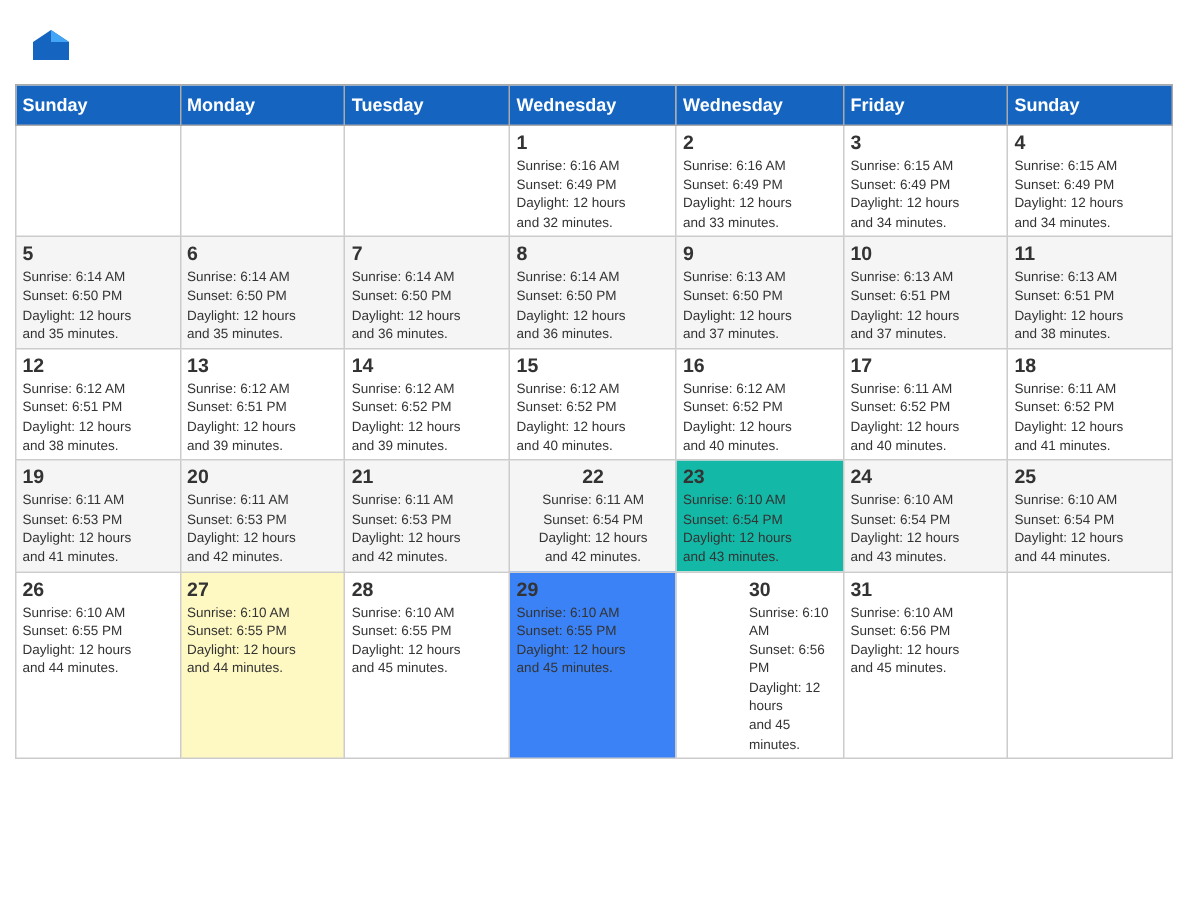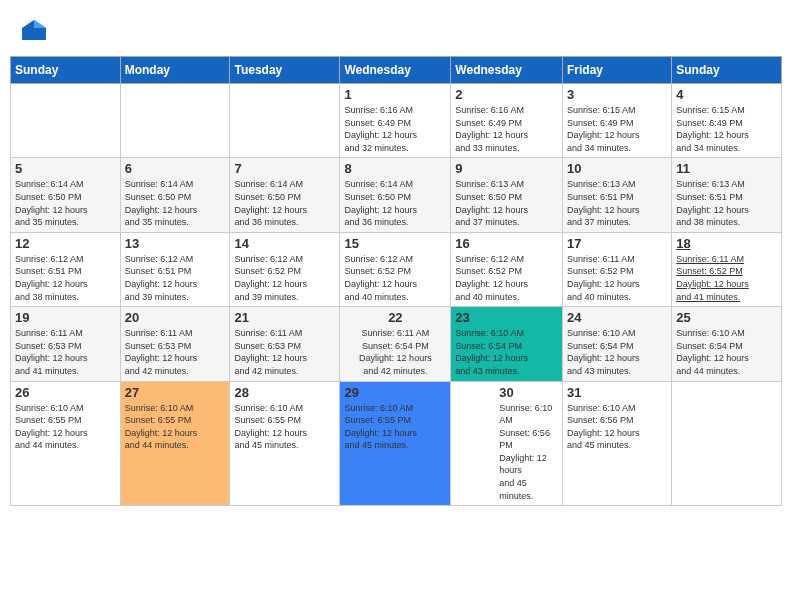--- a/index.html
+++ b/index.html
@@ -251,21 +251,21 @@
 Daylight: 12 hours
 and 40 minutes.</div>
         </td>
         <td style="background: rgb(255, 255, 255);">
           <span class="day-number">17</span>
           <div class="day-info" style="white-space: pre-line;">Sunrise: 6:11 AM
 Sunset: 6:52 PM
 Daylight: 12 hours
 and 40 minutes.</div>
         </td>
-        <td style="background: rgb(255, 255, 255); text-decoration: underline;">
+        <td style="background: rgb(255, 255, 255);">
           <span class="day-number">18</span>
           <div class="day-info" style="white-space: pre-line;">Sunrise: 6:11 AM
 Sunset: 6:52 PM
 Daylight: 12 hours
 and 41 minutes.</div>
         </td>
       </tr>
       <tr>
         <td style="background: rgb(245, 245, 245);">
           <span class="day-number">19</span>
@@ -318,21 +318,21 @@
         </td>
       </tr>
       <tr>
         <td style="background: rgb(255, 255, 255);">
           <span class="day-number">26</span>
           <div class="day-info" style="white-space: pre-line;">Sunrise: 6:10 AM
 Sunset: 6:55 PM
 Daylight: 12 hours
 and 44 minutes.</div>
         </td>
-        <td style="background: #fdba74;">
+        <td style="background: #fef9c3;">
           <span class="day-number">27</span>
           <div class="day-info" style="white-space: pre-line;">Sunrise: 6:10 AM
 Sunset: 6:55 PM
 Daylight: 12 hours
 and 44 minutes.</div>
         </td>
         <td style="background: rgb(255, 255, 255);">
           <span class="day-number">28</span>
           <div class="day-info" style="white-space: pre-line;">Sunrise: 6:10 AM
 Sunset: 6:55 PM

